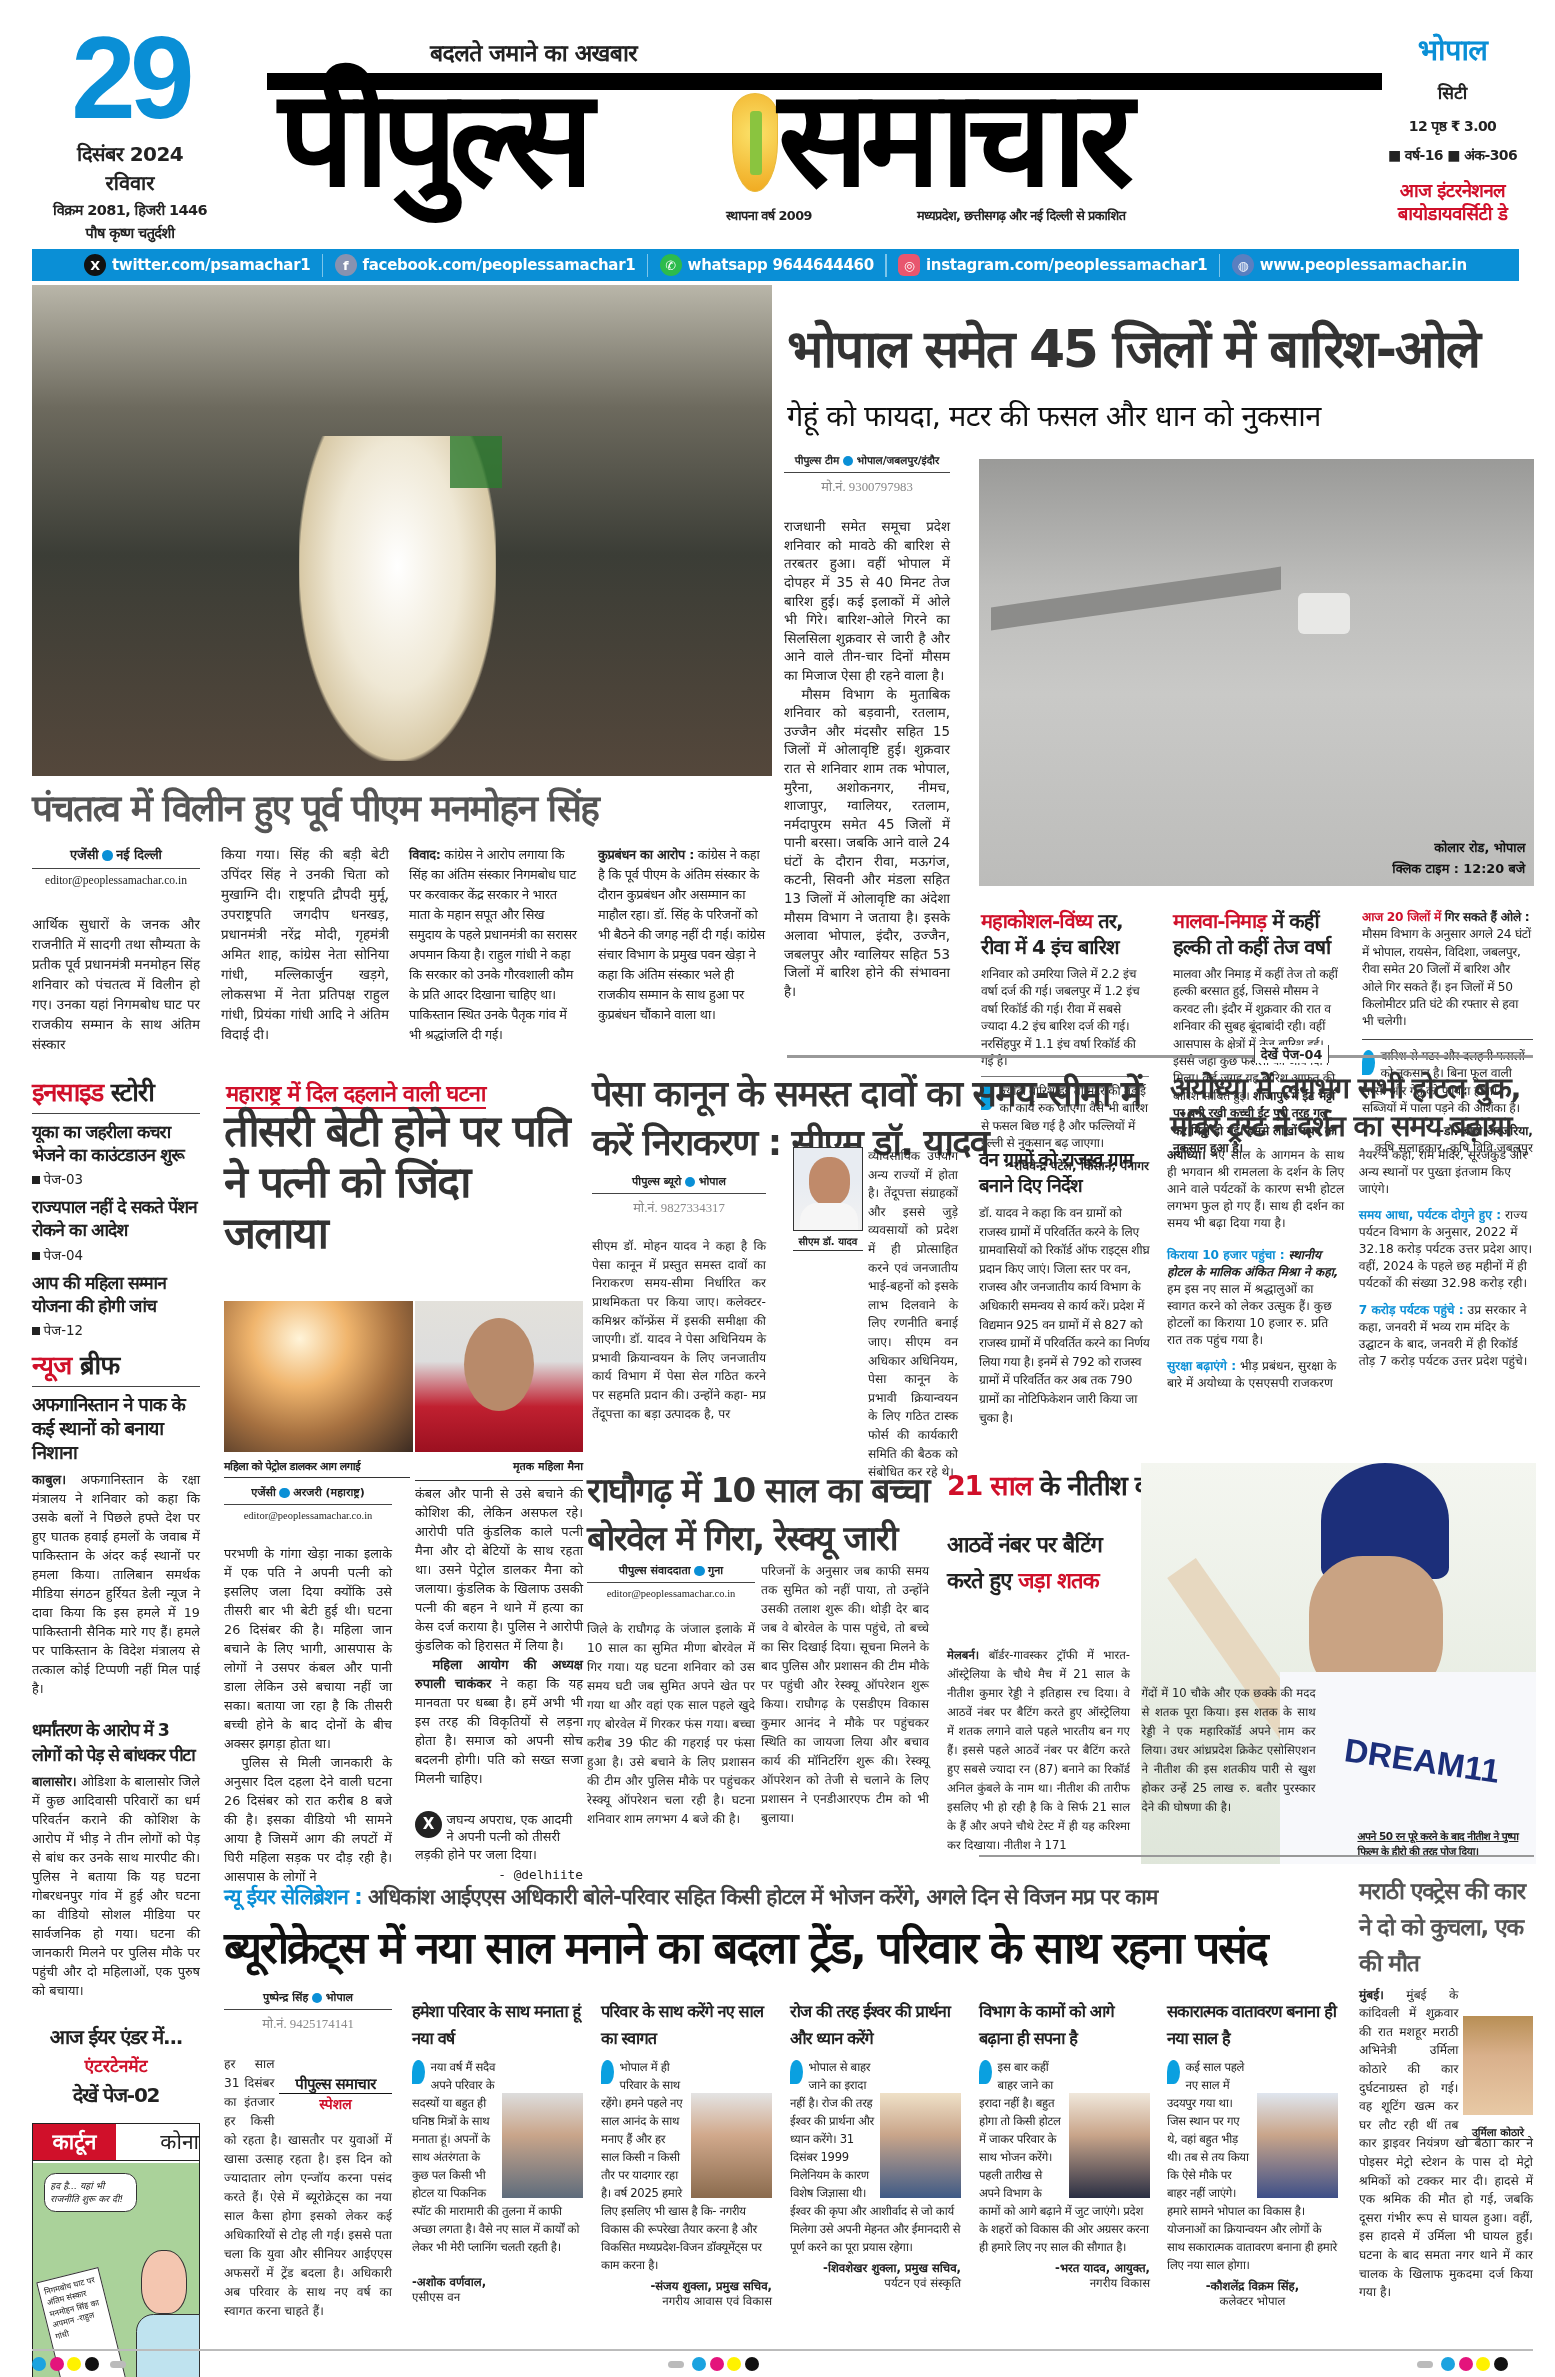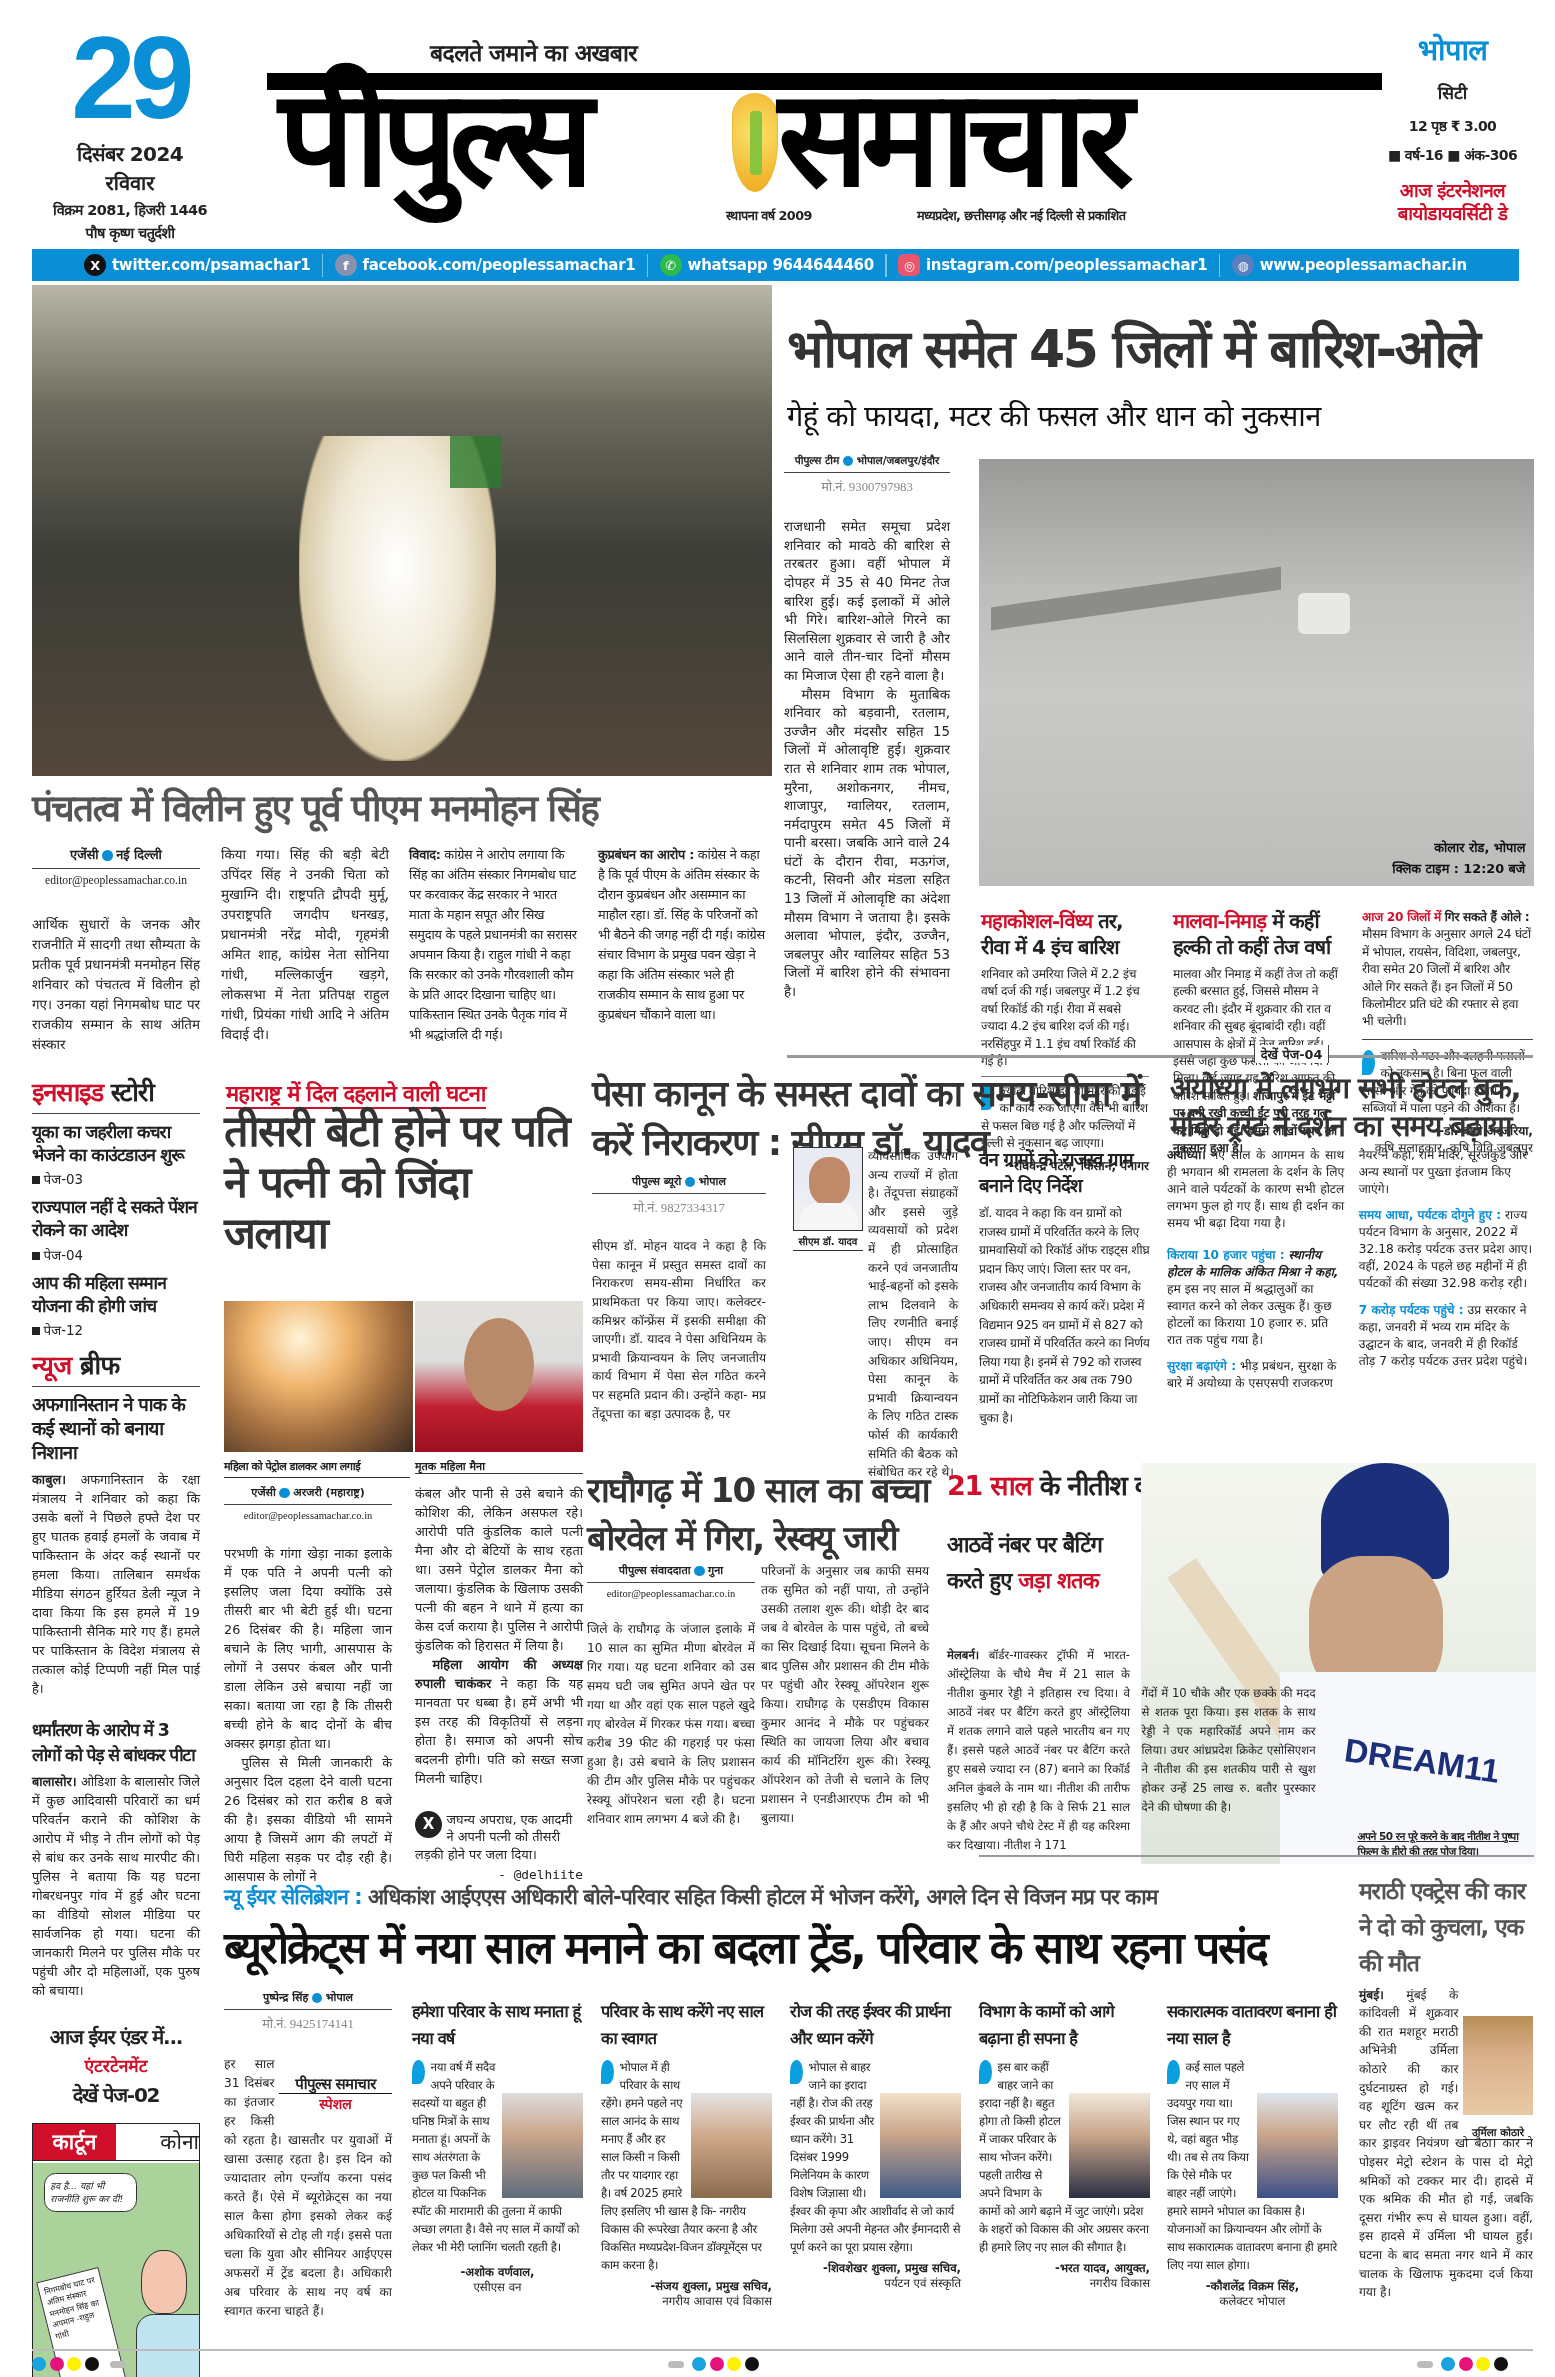--- a/index.html
+++ b/index.html
@@ -184,21 +184,21 @@
 </div>
 
 <div class="abs" style="left:226px;top:1077px;font-size:22px;font-weight:bold;color:#d0102a;border-bottom:2.3px solid #d0102a;letter-spacing:-0.9px">महाराष्ट्र में दिल दहलाने वाली घटना</div>
 <div class="abs hl" style="left:224px;top:1106px;width:360px;font-size:43px;line-height:51px;letter-spacing:-1.7px">तीसरी बेटी होने पर पति ने पत्नी को जिंदा जलाया</div>
 
 <div class="photo" style="left:224px;top:1301px;width:189px;height:151px;background:radial-gradient(ellipse at 40% 25%,#fff4d9 0%,#f0b56d 30%,#a57040 60%,#3b2b22 100%)"></div>
 <div class="photo" style="left:415px;top:1301px;width:168px;height:151px;background:linear-gradient(180deg,#e3e1db 0%,#ddd 40%,#c02030 70%,#9b1020 100%)">
   <div style="position:absolute;left:49px;top:17.4px;width:70px;height:93px;border-radius:50%;background:#b88a6a"></div>
 </div>
 <div class="abs" style="left:224px;top:1458px;width:186px;font-size:11px;font-weight:bold;border-bottom:1.2px solid #333;padding-bottom:3.5px;letter-spacing:-0.5px">महिला को पेट्रोल डालकर आग लगाई</div>
-<div class="abs" style="left:415px;top:1458px;width:168px;font-size:11px;font-weight:bold;text-align:left;border-bottom:1.2px solid #333;padding-bottom:0">मृतक महिला मैना</div>
+<div class="abs" style="left:415px;top:1458px;width:168px;font-size:11px;font-weight:bold;text-align:right;border-bottom:1.2px solid #333;padding-bottom:7px">मृतक महिला मैना</div>
 
 <div class="abs" style="left:224px;top:1484px;width:168px">
   <div class="byline" style="font-size:11px"><span>एजेंसी</span><span class="dot"></span><span>अरजरी (महाराष्ट्र)</span></div>
   <div class="email" style="font-size:10.5px">editor@peoplessamachar.co.in</div>
   <div class="body-text" style="margin-top:23px;font-size:12.8px;line-height:19px">परभणी के गांगा खेड़ा नाका इलाके में एक पति ने अपनी पत्नी को इसलिए जला दिया क्योंकि उसे तीसरी बार भी बेटी हुई थी। घटना 26 दिसंबर की है। महिला जान बचाने के लिए भागी, आसपास के लोगों ने उसपर कंबल और पानी डाला लेकिन उसे बचाया नहीं जा सका। बताया जा रहा है कि तीसरी बच्ची होने के बाद दोनों के बीच अक्सर झगड़ा होता था।</div>
   <div class="body-text" style="font-size:12.8px;line-height:19px;text-indent:17.4px">पुलिस से मिली जानकारी के अनुसार दिल दहला देने वाली घटना 26 दिसंबर को रात करीब 8 बजे की है। इसका वीडियो भी सामने आया है जिसमें आग की लपटों में घिरी महिला सड़क पर दौड़ रही है। आसपास के लोगों ने</div>
 </div>
 <div class="abs" style="left:415px;top:1452px;width:168px;padding-top:32px">
   <div class="body-text" style="font-size:12.8px;line-height:19px">कंबल और पानी से उसे बचाने की कोशिश की, लेकिन असफल रहे। आरोपी पति कुंडलिक काले पत्नी मैना और दो बेटियों के साथ रहता था। उसने पेट्रोल डालकर मैना को जलाया। कुंडलिक के खिलाफ उसकी पत्नी की बहन ने थाने में हत्या का केस दर्ज कराया है। पुलिस ने आरोपी कुंडलिक को हिरासत में लिया है।</div>
   <div class="body-text" style="font-size:12.8px;line-height:19px;text-indent:17.4px"><b>महिला आयोग की अध्यक्ष रुपाली चाकंकर</b> <span>ने कहा कि यह मानवता पर धब्बा है। हमें अभी भी इस तरह की विकृतियों से लड़ना होता है। समाज को अपनी सोच बदलनी होगी। पति को सख्त सजा मिलनी चाहिए।</span></div>
@@ -271,21 +271,21 @@
     <div style="font-size:15px;font-weight:bold;border-bottom:1.7px solid #111;letter-spacing:-0.6px">पीपुल्स समाचार</div>
     <div style="font-size:14px;font-weight:bold;color:#d0102a">स्पेशल</div>
   </div>
   <div class="body-text" style="margin-top:23px;font-size:12.2px;line-height:19px">हर साल 31 दिसंबर का इंतजार हर किसी को रहता है। खासतौर पर युवाओं में खासा उत्साह रहता है। इस दिन को ज्यादातार लोग एन्जॉय करना पसंद करते हैं। ऐसे में ब्यूरोक्रेट्स का नया साल कैसा होगा इसको लेकर कई अधिकारियों से टोह ली गई। इससे पता चला कि युवा और सीनियर आईएएस अफसरों में ट्रेंड बदला है। अधिकारी अब परिवार के साथ नए वर्ष का स्वागत करना चाहते हैं।</div>
 </div>
 
 <div class="abs" style="left:412px;top:1998px;width:171px">
   <div style="font-size:16.3px;font-weight:bold;line-height:27px;letter-spacing:-0.9px">हमेशा परिवार के साथ मनाता हूं नया वर्ष</div>
   <div class="photo" style="position:relative;float:right;width:81px;height:105px;margin:41px 0 2.3px 4.6px;background:linear-gradient(180deg,#ddd 0%,#c9a58a 40%,#5e6c7c 100%)"></div>
   <div class="body-cond" style="font-size:11.6px;line-height:18px;margin-top:5.8px"><span class="quote-mark"></span><span>नया वर्ष मैं सदैव अपने परिवार के सदस्यों या बहुत ही घनिष्ठ मित्रों के साथ मनाता हूं। अपनों के साथ अंतरंगता के कुछ पल किसी भी होटल या पिकनिक स्पॉट की मारामारी की तुलना में काफी अच्छा लगता है। वैसे नए साल में कार्यों को लेकर भी मेरी प्लानिंग चलती रहती है।</span></div>
-  <div style="text-align:center;font-size:11.6px;margin-top:8px">
+  <div style="text-align:left;font-size:11.6px;margin-top:18px">
       <div style="font-weight:bold">-अशोक वर्णवाल,</div>
       <div>एसीएस वन</div>
     </div>
 </div>
 
 <div class="abs" style="left:601px;top:1998px;width:171px">
   <div style="font-size:16.3px;font-weight:bold;line-height:27px;letter-spacing:-0.9px">परिवार के साथ करेंगे नए साल का स्वागत</div>
   <div class="photo" style="position:relative;float:right;width:81px;height:105px;margin:41px 0 2.3px 4.6px;background:linear-gradient(180deg,#e4e4e4 0%,#d1a98c 40%,#8a6b4e 100%)"></div>
   <div class="body-cond" style="font-size:11.6px;line-height:18px;margin-top:5.8px"><span class="quote-mark"></span><span>भोपाल में ही परिवार के साथ रहेंगे। हमने पहले नए साल आनंद के साथ मनाए हैं और हर साल किसी न किसी तौर पर यादगार रहा है। वर्ष 2025 हमारे लिए इसलिए भी खास है कि- नगरीय विकास की रूपरेखा तैयार करना है और विकसित मध्यप्रदेश-विजन डॉक्यूमेंट्स पर काम करना है।</span></div>
   <div style="text-align:right;font-size:11.6px;margin-top:4.6px">

